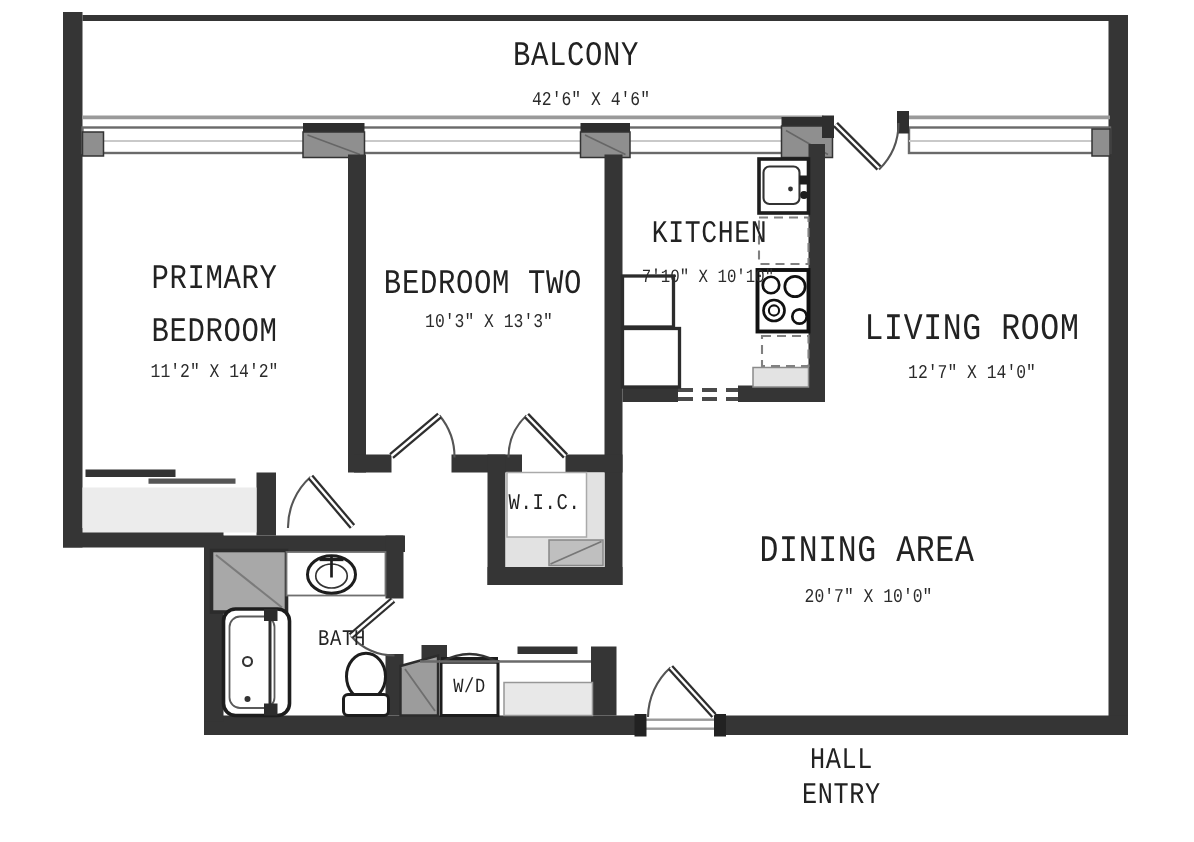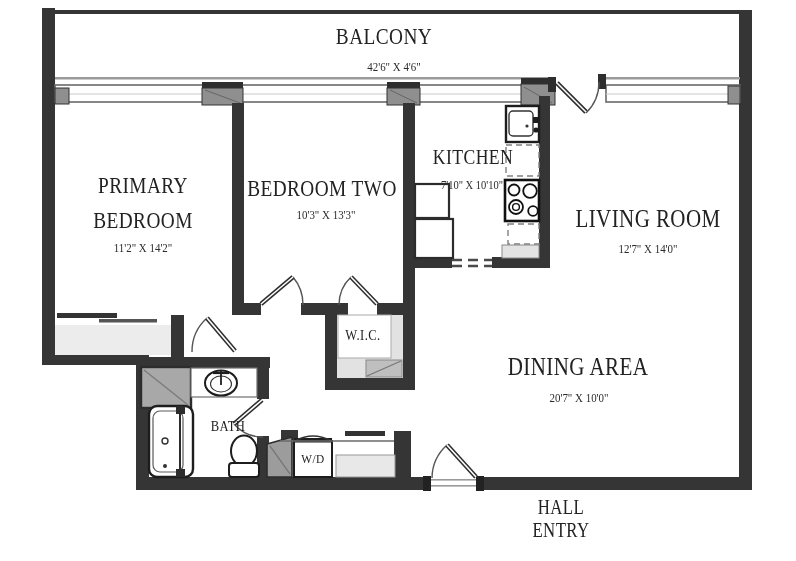--- a/index.html
+++ b/index.html
@@ -1,17 +1,17 @@
 <!DOCTYPE html>
 <html><head>
 <meta charset="utf-8">
 <style>
   html,body{margin:0;padding:0;background:#fff;}
   #plan{position:relative;width:796px;height:561px;background:#fff;overflow:hidden;
-        font-family:Liberation Serif, serif;color:#1e1e1e;}
+        font-family:Liberation Mono, monospace;color:#1e1e1e;}
   #plan svg{position:absolute;left:0;top:0;}
   .lbl{position:absolute;text-align:center;white-space:nowrap;color:#222;
        transform:scaleX(0.84);transform-origin:center;letter-spacing:.5px;}
   .room{font-size:23px;font-weight:500;}
   .dims{font-size:13px;font-weight:400;color:#2b2b2b;letter-spacing:0;}
   .small{font-size:15px;font-weight:500;}
 </style>
 </head>
 <body>
 

